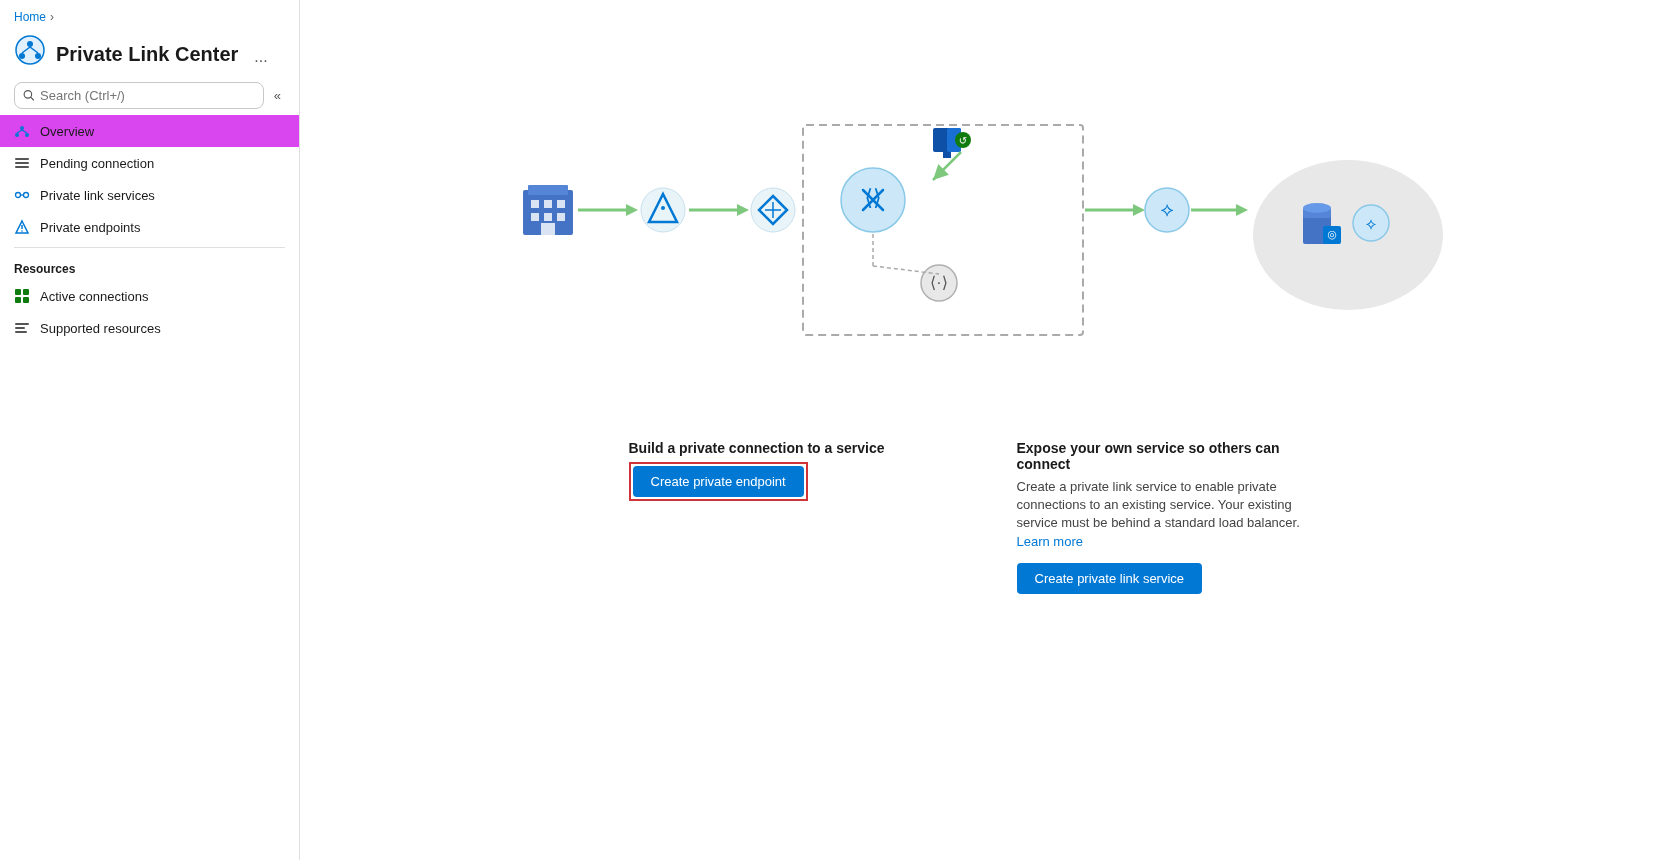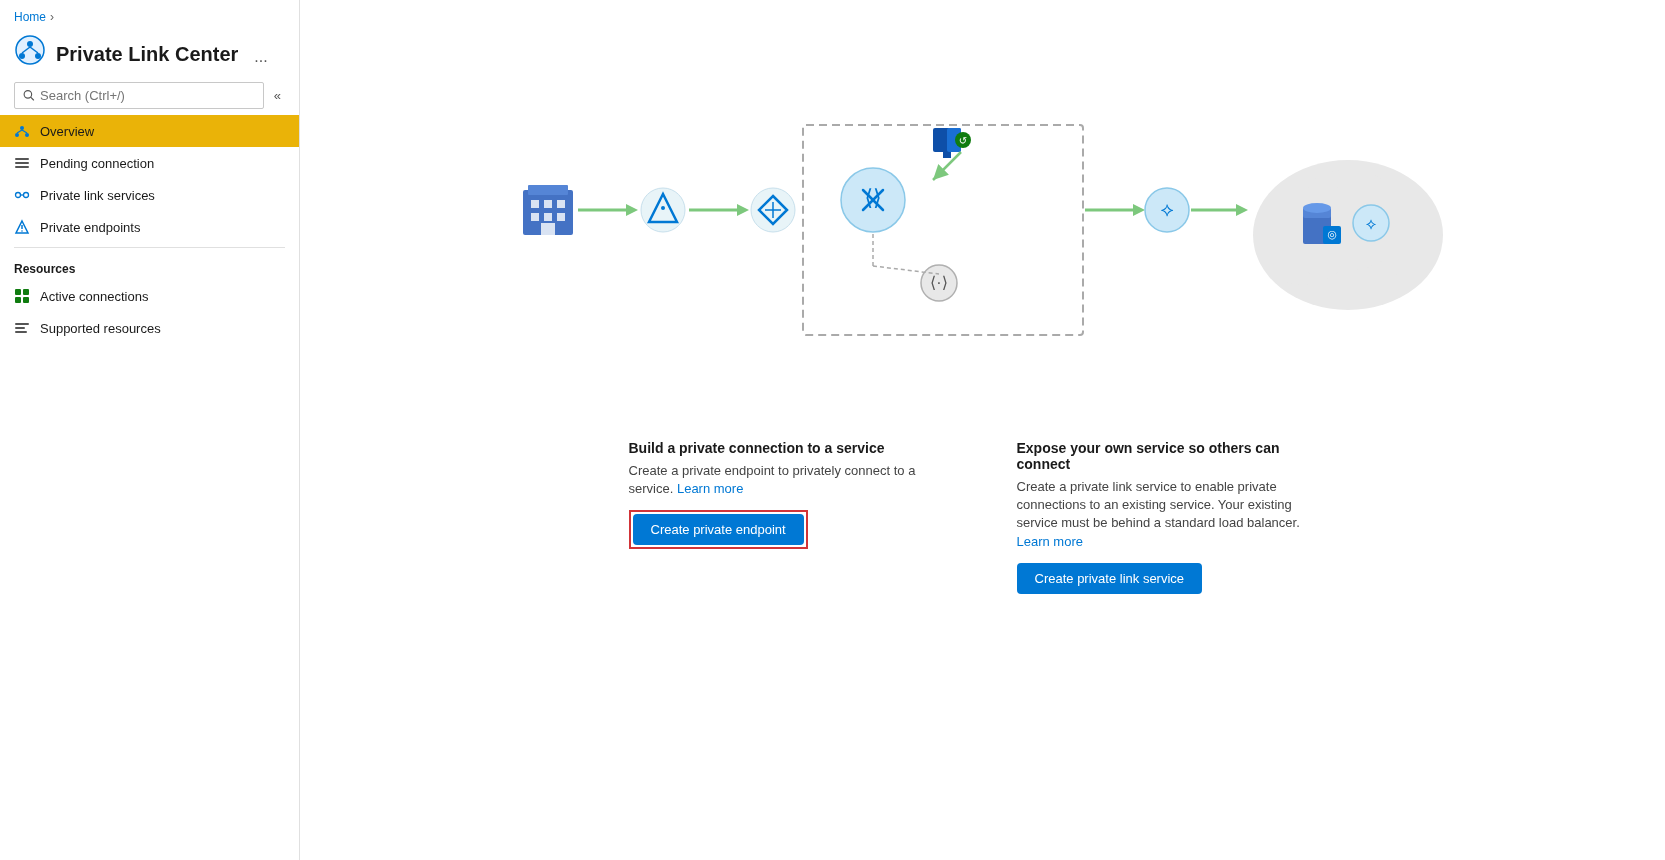--- a/index.html
+++ b/index.html
@@ -51,21 +51,21 @@
 
     .search-area {
       padding: 6px 14px;
       display: flex;
       align-items: center;
       gap: 6px;
     }
     .search-box {
       flex: 1;
       border: 1px solid #c8c8c8;
-      border-radius: 2px;
+      border-radius: 8px;
       padding: 5px 8px;
       font-size: 13px;
       display: flex;
       align-items: center;
       gap: 5px;
       color: #555;
     }
     .search-box input {
       border: none;
       outline: none;
@@ -83,21 +83,21 @@
 
     .nav-item {
       display: flex;
       align-items: center;
       gap: 10px;
       padding: 8px 14px;
       cursor: pointer;
       color: #1a1a1a;
       font-size: 13px;
     }
-    .nav-item.active { background: #eab308; font-weight: 500; }
+    .nav-item.active { background: #d946ef; font-weight: 500; }
     .nav-icon {
       width: 16px;
       height: 16px;
       flex-shrink: 0;
       display: flex;
       align-items: center;
       justify-content: center;
     }
 
     .nav-section-label {
@@ -396,25 +396,20 @@
         </marker>
       </defs>
 
     </svg>
   </div>
 
   <div class="cards-area">
 
     <div class="card">
       <div class="card-title">Build a private connection to a service</div>
-      <div class="card-desc">
-        <span>Create a private endpoint to privately connect to a service.</span>
-        <span> </span>
-        <a href="#">Learn more</a>
-      </div>
       <div style="border: 2px solid #d13438; display: inline-block; padding: 2px;">
         <button class="btn-primary">Create private endpoint</button>
       </div>
     </div>
 
     <div class="card">
       <div class="card-title">Expose your own service so others can connect</div>
       <div class="card-desc">
         <span>Create a private link service to enable private connections to an existing service. Your existing service must be behind a standard load balancer.</span>
         <span> </span>

